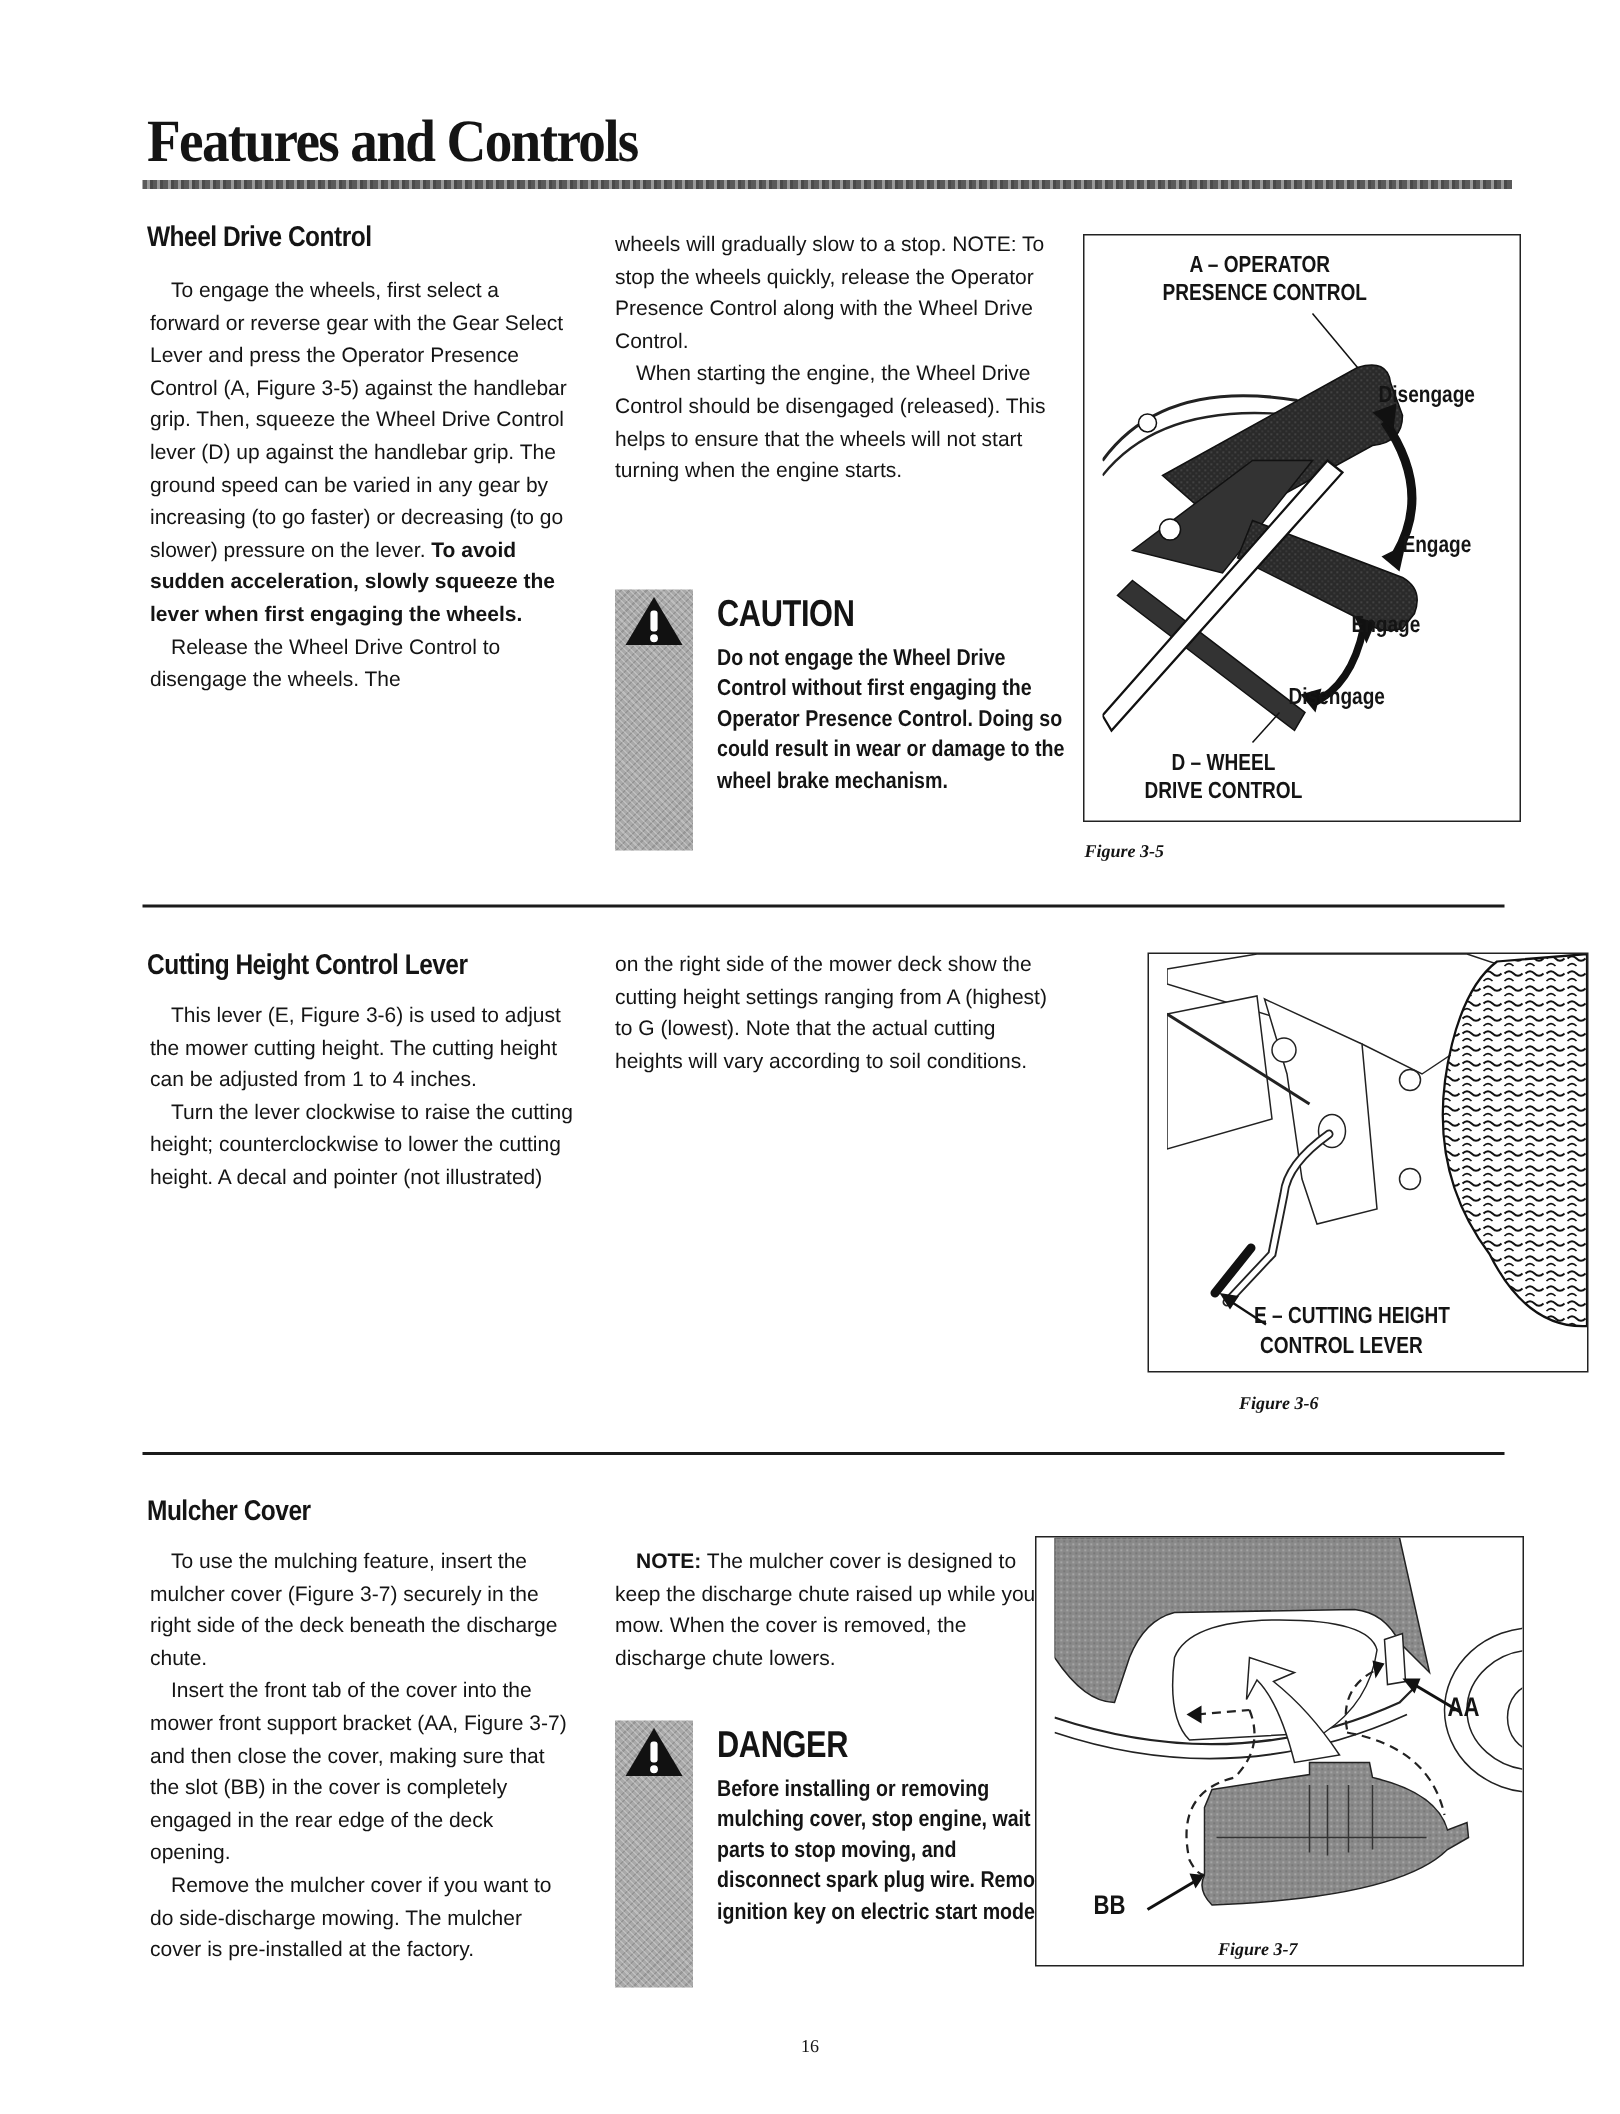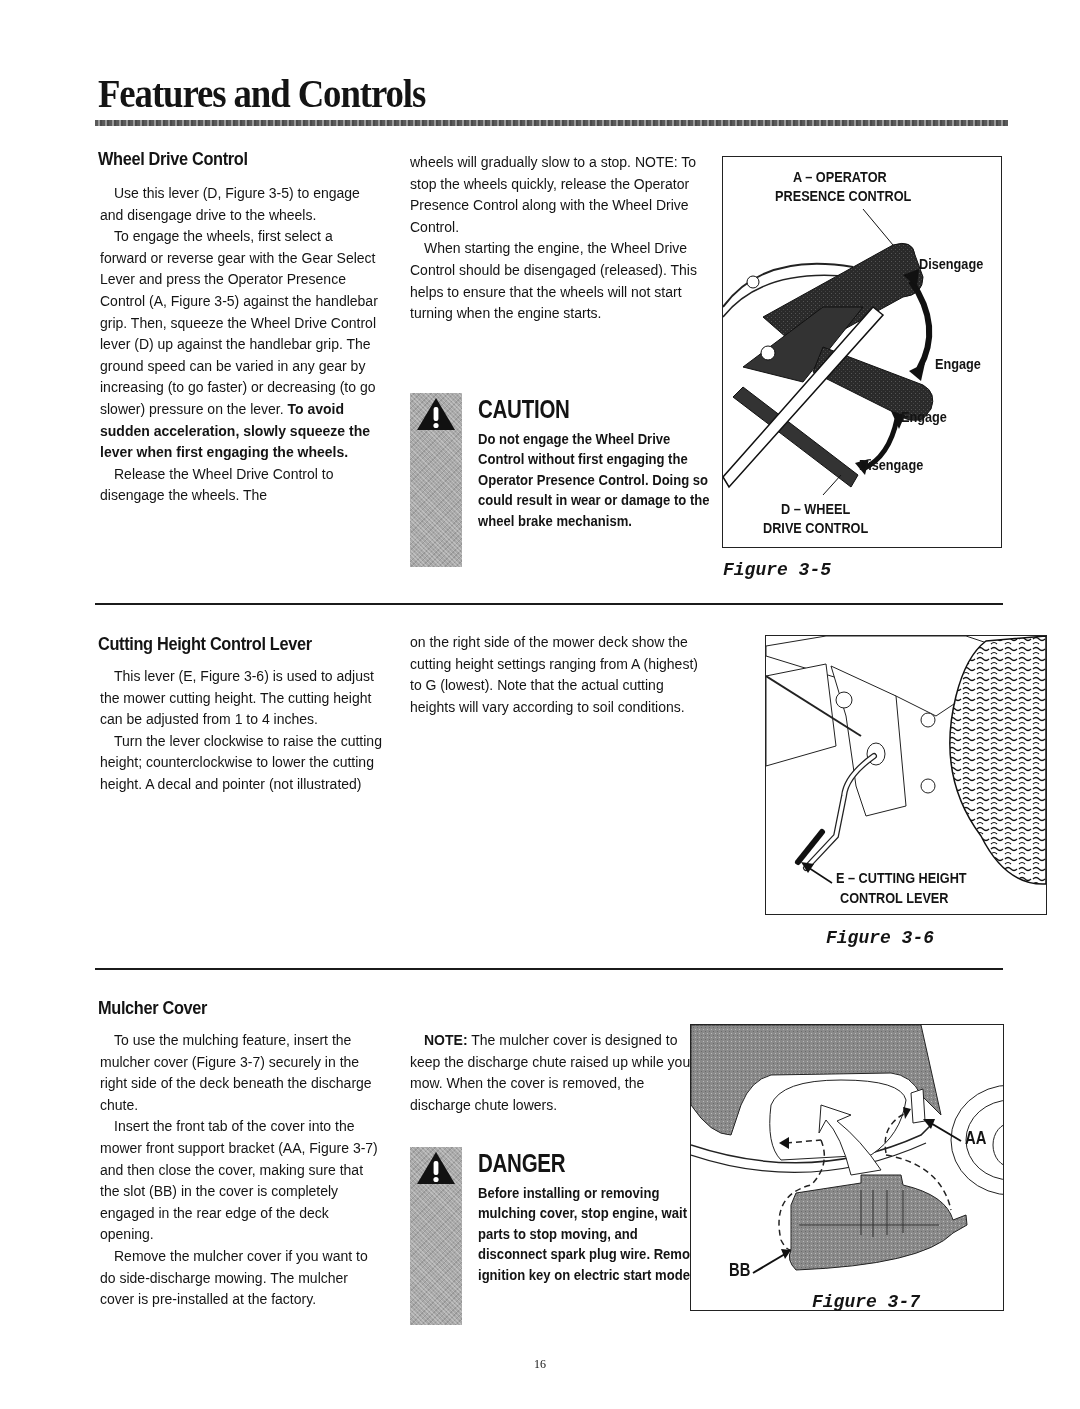--- a/index.html
+++ b/index.html
@@ -41,43 +41,42 @@
   .warn .wtitle {
     position: absolute; left: 68px; top: 2px; font-family: "Liberation Sans", sans-serif;
     font-weight: bold; font-size: 25px; letter-spacing: -0.3px; transform: scaleX(0.82); transform-origin: left;
   }
   .warn .wbody {
     position: absolute; left: 68px; top: 36px; font-family: "Liberation Sans", sans-serif;
     font-weight: bold; font-size: 15.2px; line-height: 20.4px; transform: scaleX(0.86); transform-origin: left;
     width: 270px; margin: 0;
   }
 
-  .figure-box { position: absolute; border: 1.5px solid #222; background: #fff; overflow: hidden; }
+  .figure-box { position: absolute; border: 1.5px solid #222; background: #fff; overflow: hidden; padding-left: 12px; }
   .fig-caption {
-    position: absolute; font-family: Liberation Mono, monospace; font-style: italic; font-weight: bold;
-    font-size: 18px; margin: 0;
+    position: absolute; font-family: Liberation Serif, serif; font-style: italic; font-weight: bold;
+    font-size: 12px; margin: 0;
   }
   .callout {
     position: absolute; font-family: "Liberation Sans", sans-serif; font-weight: bold; font-size: 15.5px;
     line-height: 19px; transform: scaleX(0.82); transform-origin: left; white-space: nowrap; margin: 0;
     text-align: center;
   }
   .page-num { position: absolute; left: 0; width: 1080px; top: 1357px; text-align: center;
     font-family: "Liberation Serif", serif; font-size: 12px; }
 </style>
 </head>
 <body>
 
 <h1 id="page-title">Features and Controls</h1>
 <div id="title-rule"></div>
 
 <h2 class="heading" style="left:98px; top:148px;">Wheel Drive Control</h2>
 
 <div class="body-col" style="left:100px; top:183px; width:280px;">
-  <p>Use this lever (D, Figure 3-5) to engage and disengage drive to the wheels.</p>
   <p><span>To engage the wheels, first select a forward or reverse gear with the Gear Select Lever and press the Operator Presence Control (A, Figure 3-5) against the handlebar grip.  Then, squeeze the Wheel Drive Control lever (D) up against the handlebar grip.  The ground speed can be varied in any gear by increasing (to go faster) or decreasing (to go slower) pressure on the lever.</span> <b>To avoid sudden acceleration, slowly squeeze the lever when first engaging the wheels.</b></p>
   <p>Release the Wheel Drive Control to disengage the wheels. The</p>
 </div>
 
 <div class="body-col" style="left:410px; top:152px; width:290px;">
   <p class="noindent">wheels will gradually slow to a stop. NOTE: To stop the wheels quickly, release the Operator Presence Control along with the Wheel Drive Control.</p>
   <p>When starting the engine, the Wheel Drive Control should be disengaged (released).  This helps to ensure that the wheels will not start turning when the engine starts.</p>
 </div>
 
 <div class="warn" style="left:410px; top:393px; width:300px; height:174px;">

